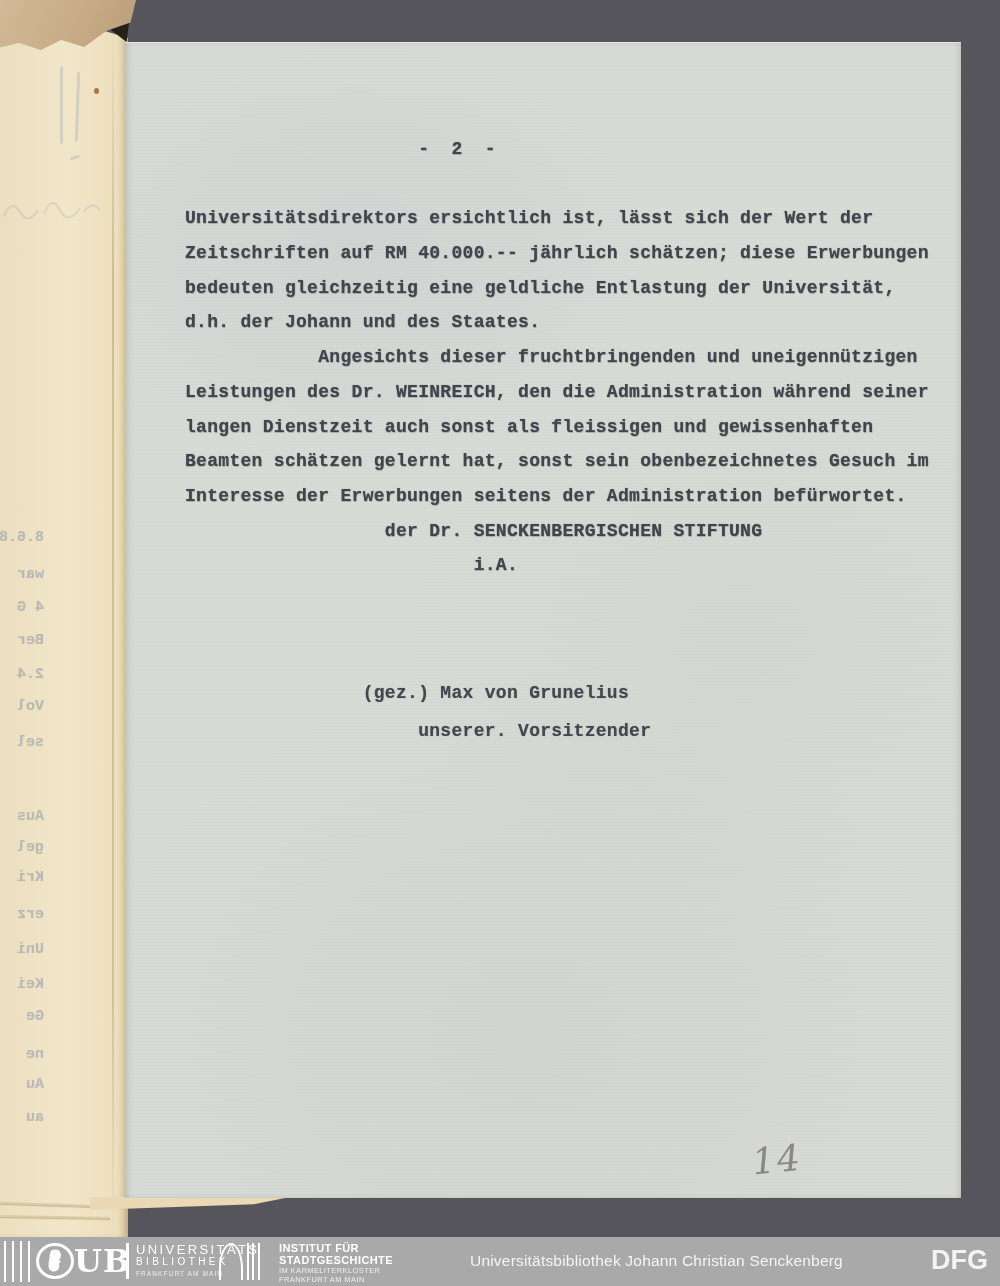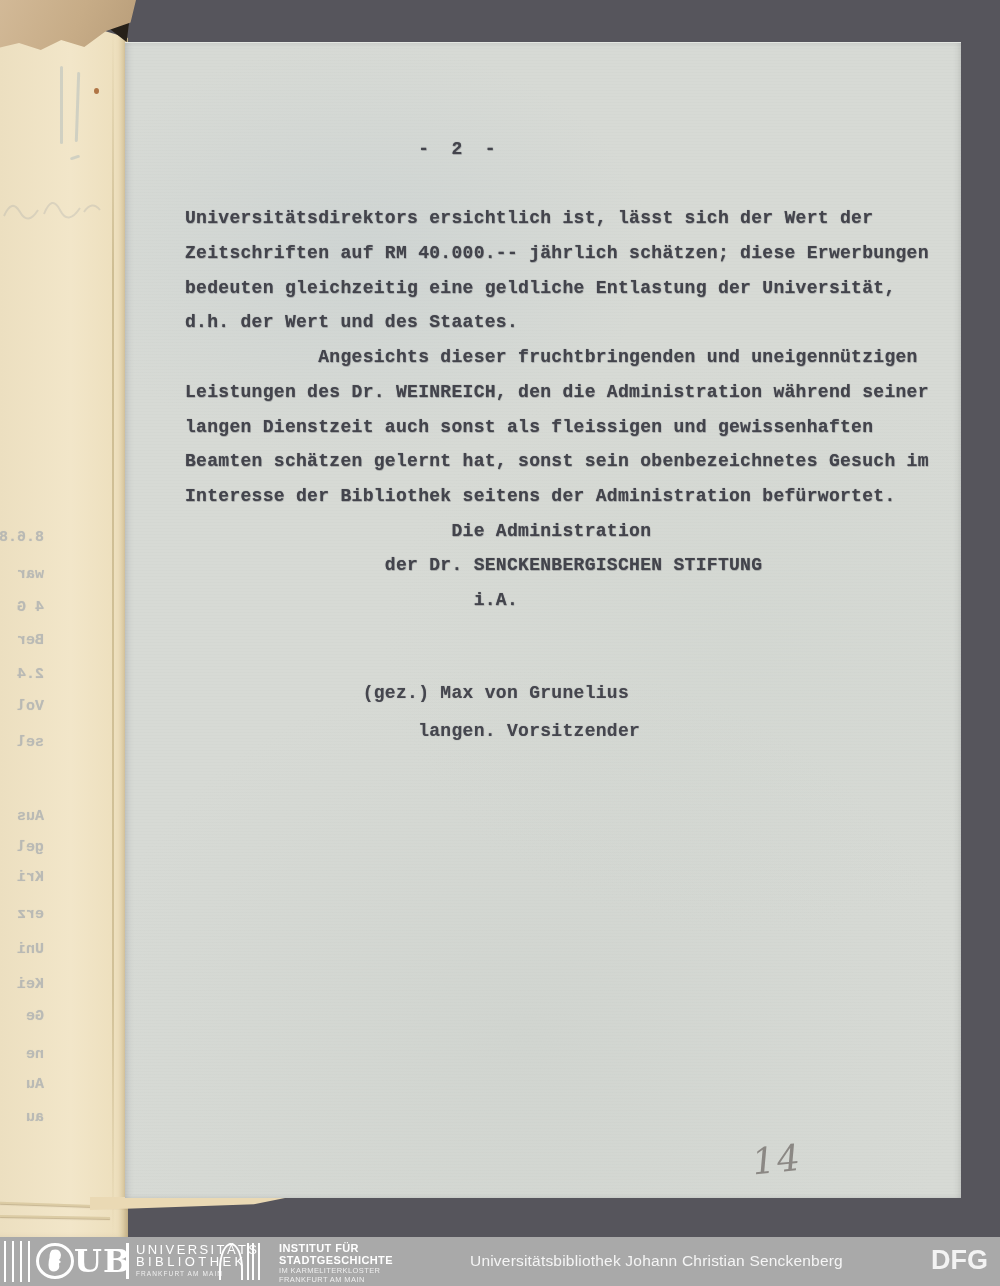--- a/index.html
+++ b/index.html
@@ -70,21 +70,21 @@
   .ub-lines{position:absolute;left:4px;top:4px;width:31px;height:41px;
     background:repeating-linear-gradient(90deg,#fff 0 2.5px,rgba(255,255,255,0) 2.5px 8px);}
   .ub-oval{position:absolute;left:36px;top:6px;width:38px;height:36px;
     border:3px solid #fff;border-radius:50%;box-sizing:border-box;display:flex;
     align-items:center;justify-content:center;}
   .ub-abbr{position:absolute;left:74px;top:3px;font-family:"DejaVu Serif",serif;
     font-weight:700;font-size:32px;line-height:42px;letter-spacing:1px;}
   .ub-sep{position:absolute;left:126px;top:6px;width:2.5px;height:36px;background:#fff;}
   .ub-text{position:absolute;left:136px;top:7px;line-height:12px;}
   .ub-t1{font-size:13px;letter-spacing:2.4px;}
-  .ub-t2{font-size:13px;letter-spacing:3.4px;}
+  .ub-t2{font-size:10px;letter-spacing:3.4px;}
   .ub-t3{font-size:6.5px;letter-spacing:1.1px;color:#f0f0f0;}
   .isg-arch{position:absolute;left:219px;top:6px;width:24px;height:37px;
     border:2.5px solid #fff;border-bottom:none;box-sizing:border-box;
     border-radius:12px 12px 0 0 / 26px 26px 0 0;}
   .isg-lines{position:absolute;left:247px;top:6px;width:14px;height:37px;
     background:repeating-linear-gradient(90deg,#fff 0 2px,rgba(255,255,255,0) 2px 5.5px);}
   .isg-text{position:absolute;left:279px;top:5px;}
   .isg-t1,.isg-t2{font-size:11px;font-weight:700;letter-spacing:.4px;line-height:12px;}
   .isg-t3,.isg-t4{font-size:7.5px;letter-spacing:.4px;line-height:9px;color:#efefef;}
   .footer-title{position:absolute;left:470px;top:15px;font-size:15.5px;
@@ -136,32 +136,31 @@
   <div class="notch"></div>
   <div class="torn"></div>
 
   <div class="page">
     <div class="typed">
       <div class="tline">                     -  2  -</div>
       <div class="tline"></div>
       <div class="tline">Universitätsdirektors ersichtlich ist, lässt sich der Wert der</div>
       <div class="tline">Zeitschriften auf RM 40.000.-- jährlich schätzen; diese Erwerbungen</div>
       <div class="tline">bedeuten gleichzeitig eine geldliche Entlastung der Universität,</div>
-      <div class="tline">d.h. der Wert und des Staates.</div>
+      <div class="tline">d.h. der Johann und des Staates.</div>
       <div class="tline">            Angesichts dieser fruchtbringenden und uneigennützigen</div>
       <div class="tline">Leistungen des Dr. WEINREICH, den die Administration während seiner</div>
       <div class="tline">langen Dienstzeit auch sonst als fleissigen und gewissenhaften</div>
       <div class="tline">Beamten schätzen gelernt hat, sonst sein obenbezeichnetes Gesuch im</div>
-      <div class="tline">Interesse der Bibliothek seitens der Administration befürwortet.</div>
-      <div class="tline">                        Die Administration</div>
+      <div class="tline">Interesse der Erwerbungen seitens der Administration befürwortet.</div>
       <div class="tline">                  der Dr. SENCKENBERGISCHEN STIFTUNG</div>
       <div class="tline">                          i.A.</div>
     </div>
     <div class="sigline sig-name">                (gez.) Max von Grunelius</div>
-    <div class="sigline sig-role">                     langen. Vorsitzender</div>
+    <div class="sigline sig-role">                     unserer. Vorsitzender</div>
     <div class="pencil-14">14</div>
   </div>
 
   <div class="footer">
     <div class="ub-lines"></div>
     <div class="ub-oval">
       <svg width="20" height="26" viewBox="0 0 20 26">
         <path d="M7 2 Q15 0 16 7 Q16 10 14 12 L16 14 L14 15.5 Q15.5 23 9 23.5 Q3.5 23.5 3.5 17 Q3.5 13 4.5 9.5 Q4.5 4 7 2 Z" fill="#ffffff"></path>
       </svg>
     </div>

